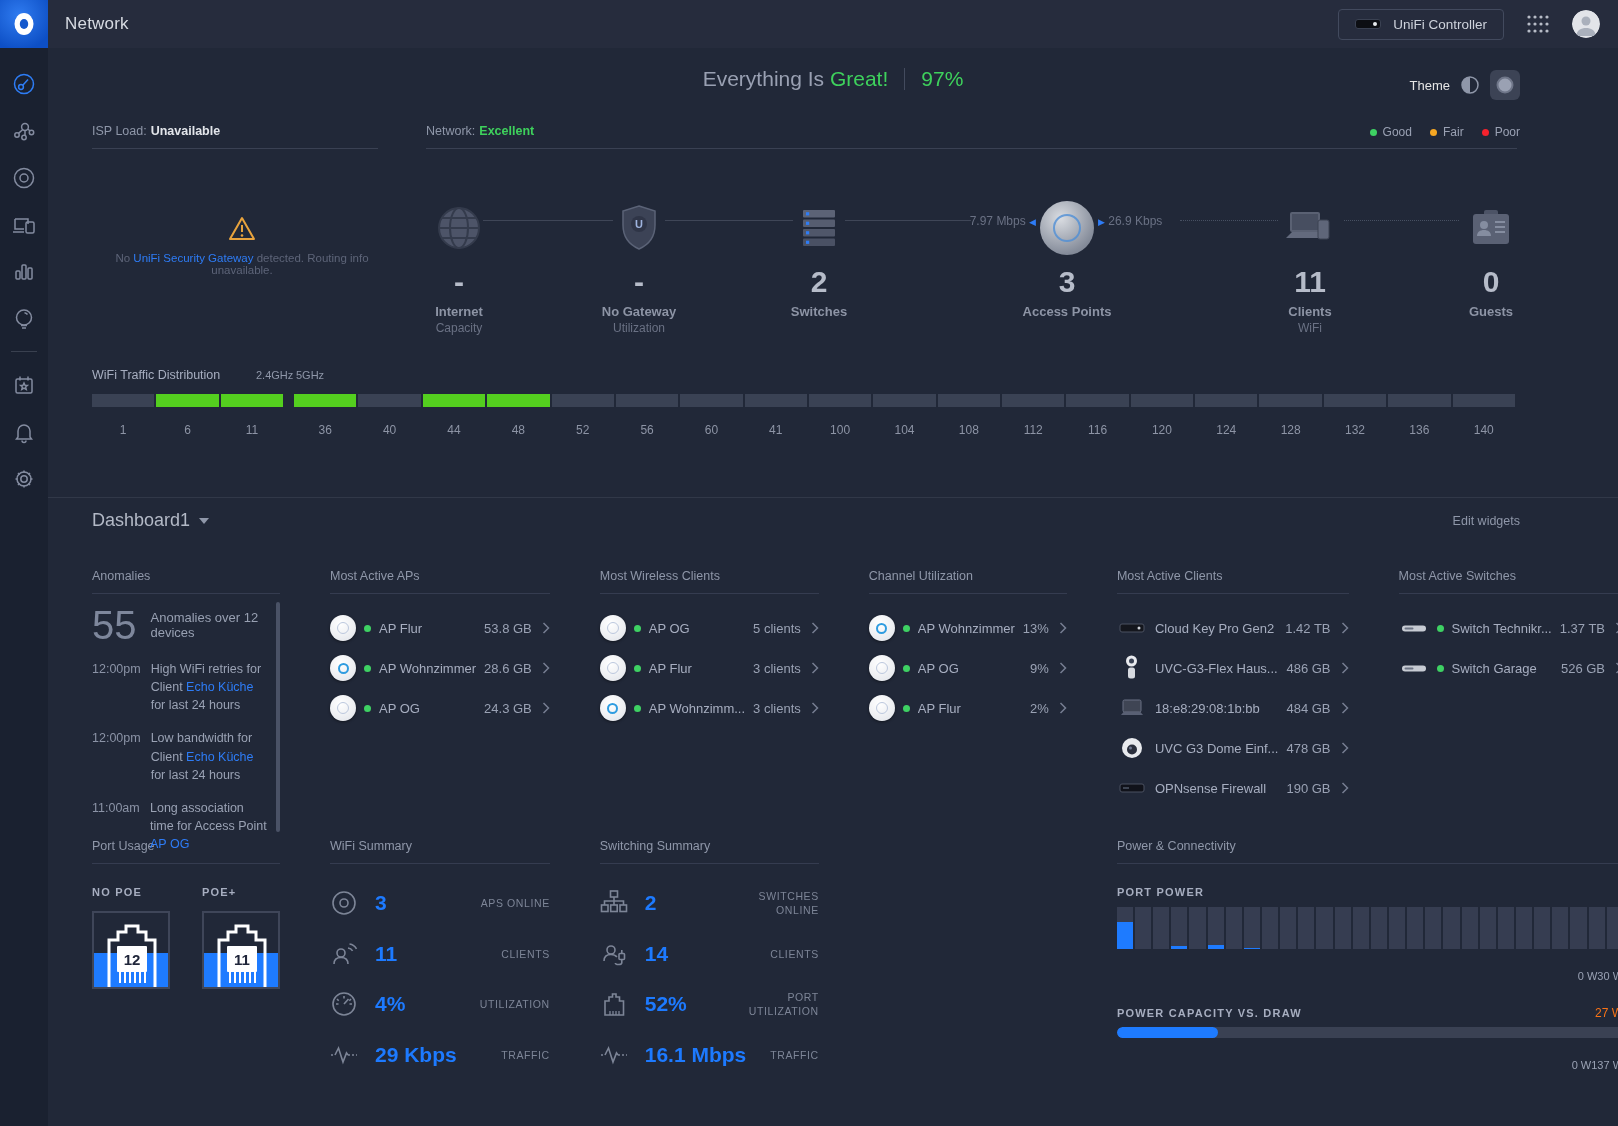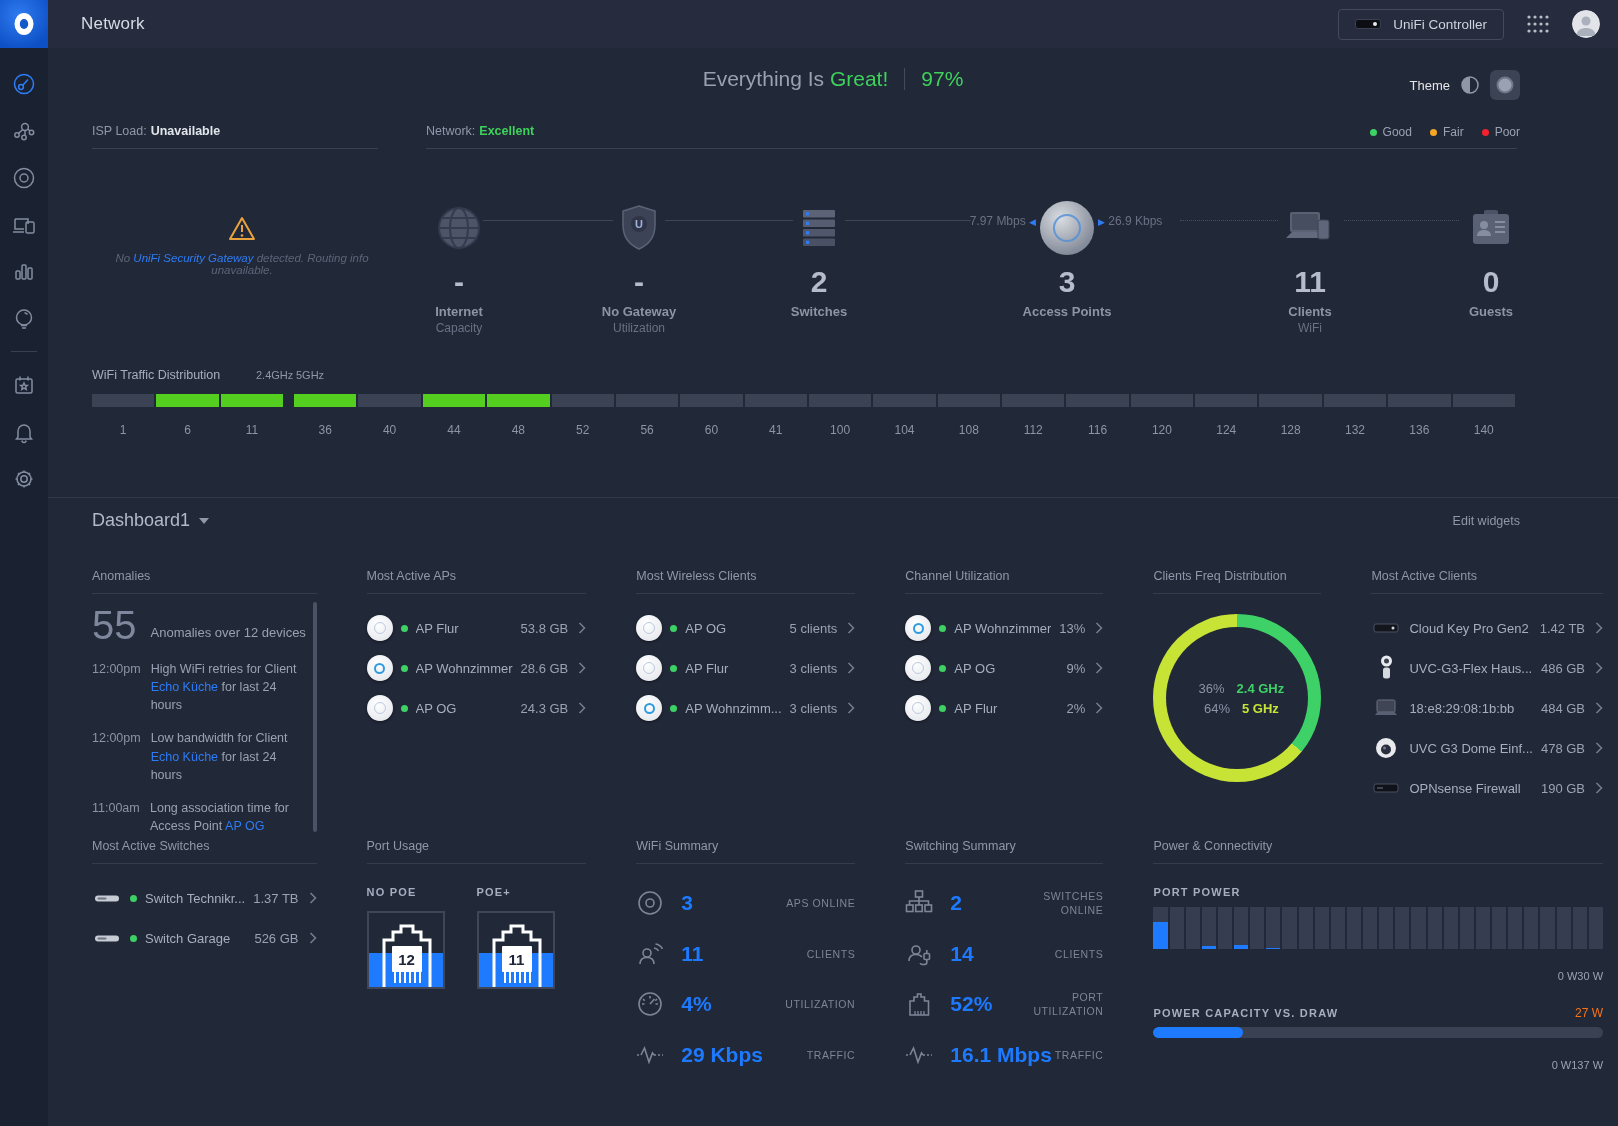--- a/index.html
+++ b/index.html
@@ -3,21 +3,21 @@
 <meta charset="utf-8">
 <style>
   * { margin:0; padding:0; box-sizing:border-box; }
   html,body { width:1618px; height:1126px; }
   body { background:#212838; font-family:"Liberation Sans", sans-serif; color:#9aa1b3; overflow:hidden; position:relative; }
   svg { display:block; }
 
   
   .topbar { position:absolute; top:0; left:0; width:1618px; height:48px; background:#262c3d; display:flex; align-items:center; z-index:10; }
   .logo-sq { width:48px; height:48px; background:radial-gradient(circle at 40% 32%, #2f7bf0, #0d4fc5 80%); display:flex; align-items:center; justify-content:center; flex:none; }
-  .app-title { font-size:17px; color:#d6dae2; margin-left:33px; letter-spacing:0.2px; }
+  .app-title { font-size:17px; color:#d6dae2; margin-left:17px; letter-spacing:0.2px; }
   .topbar-right { margin-left:auto; display:flex; align-items:center; gap:20px; padding-right:18px; }
   .controller-btn { display:flex; align-items:center; gap:12px; border:1px solid #424a5e; border-radius:4px; padding:7px 16px; color:#ced3dc; font-size:13.5px; cursor:pointer; }
   .avatar { width:28px; height:28px; border-radius:50%; overflow:hidden; }
 
   
   .sidebar { position:absolute; top:48px; left:0; width:48px; height:1078px; background:#1a2130; display:flex; flex-direction:column; align-items:center; padding-top:12px; z-index:9; }
   .side-item { width:48px; height:47px; display:flex; align-items:center; justify-content:center; cursor:pointer; }
   .side-item svg { stroke:#848ca0; fill:none; stroke-width:1.5; }
   .side-item.active svg { stroke:#2e7df6; }
   .side-divider { width:26px; height:1px; background:#39404f; margin:9px 0; }
@@ -39,21 +39,21 @@
   .isp { top:76px; left:44px; font-size:12.5px; color:#8f97a9; }
   .isp b, .net b { color:#e2e5ea; font-weight:bold; margin-left:4px; }
   .net { top:76px; left:378px; font-size:12.5px; color:#8f97a9; }
   .net b.green { color:#3ed15c; }
   .legend { top:77px; right:98px; display:flex; gap:18px; align-items:center; }
   .legend-item { display:flex; align-items:center; gap:6px; font-size:12px; color:#9aa1b3; }
   .ldot { width:7px; height:7px; border-radius:50%; }
   .hr1 { top:100px; left:44px; width:286px; height:1px; background:#3a4153; }
   .hr2 { top:100px; left:378px; width:1091px; height:1px; background:#3a4153; }
 
-  .gw-warn { top:168px; left:44px; width:300px; text-align:center;font-style:italic; }
+  .gw-warn { top:168px; left:44px; width:300px; text-align:center; }
   .gw-warn svg { margin:0 auto; }
   .gw-text { margin-top:11px; font-size:11.5px; color:#5d6478; }
   .gw-text a { color:#2e7cf6; text-decoration:none; cursor:pointer; }
 
   .node { top:150px; width:150px; margin-left:-75px; text-align:center; }
   .node .icon-wrap { height:60px; display:flex; align-items:center; justify-content:center; }
   .node .val { margin-top:9px; font-size:30px; font-weight:bold; color:#b6bcc9; line-height:1; }
   .node .lab { margin-top:7px; font-size:13px; font-weight:bold; color:#8d94a5; }
   .node .sub { margin-top:2px; font-size:12px; color:#6a7184; }
   .ap-big { width:54px; height:54px; border-radius:50%; background:radial-gradient(circle at 38% 32%, #dadde2, #858c9a 72%, #6f7684); position:relative; }
@@ -622,37 +622,20 @@
               <span class="gdot"></span>
             <span class="lname">AP Flur</span>
             <span class="lval">2%</span>
             <svg class="chev" width="8" height="12" viewBox="0 0 8 12">
                 <path d="M1.5 1l5 5-5 5" fill="none" stroke="#767e92" stroke-width="1.5"></path>
               </svg>
           </div>
         </div>
       </div>
 
-      <div>
-        <div class="w-title">Clients Freq Distribution</div>
-        <div class="w-body">
-          <div class="donut" id="donut" style="background: conic-gradient(rgb(62, 209, 103) 0deg, rgb(62, 209, 103) 36%, rgb(198, 227, 54) 36%, rgb(198, 227, 54) 100%);">
-            <div class="freq-lines">
-              <div class="freq-line">
-                <span class="freq-pct">36%</span>
-                <span class="freq-name-24">2.4 GHz</span>
-              </div>
-              <div class="freq-line">
-                <span class="freq-pct">64%</span>
-                <span class="freq-name-5">5 GHz</span>
-              </div>
-            </div>
-          </div>
-        </div>
-      </div>
 
       <div>
         <div class="w-title">Most Active Clients</div>
         <div class="w-body">
           <div class="lrow">
             <span class="dev-ico">
                 <svg width="26" height="12" viewBox="0 0 26 12">
                   <rect x="1" y="2" width="24" height="8" rx="2" fill="#14161d" stroke="#4a5060"></rect>
                   <circle cx="20" cy="6" r="1.5" fill="#cfd3da"></circle>
                 </svg>

